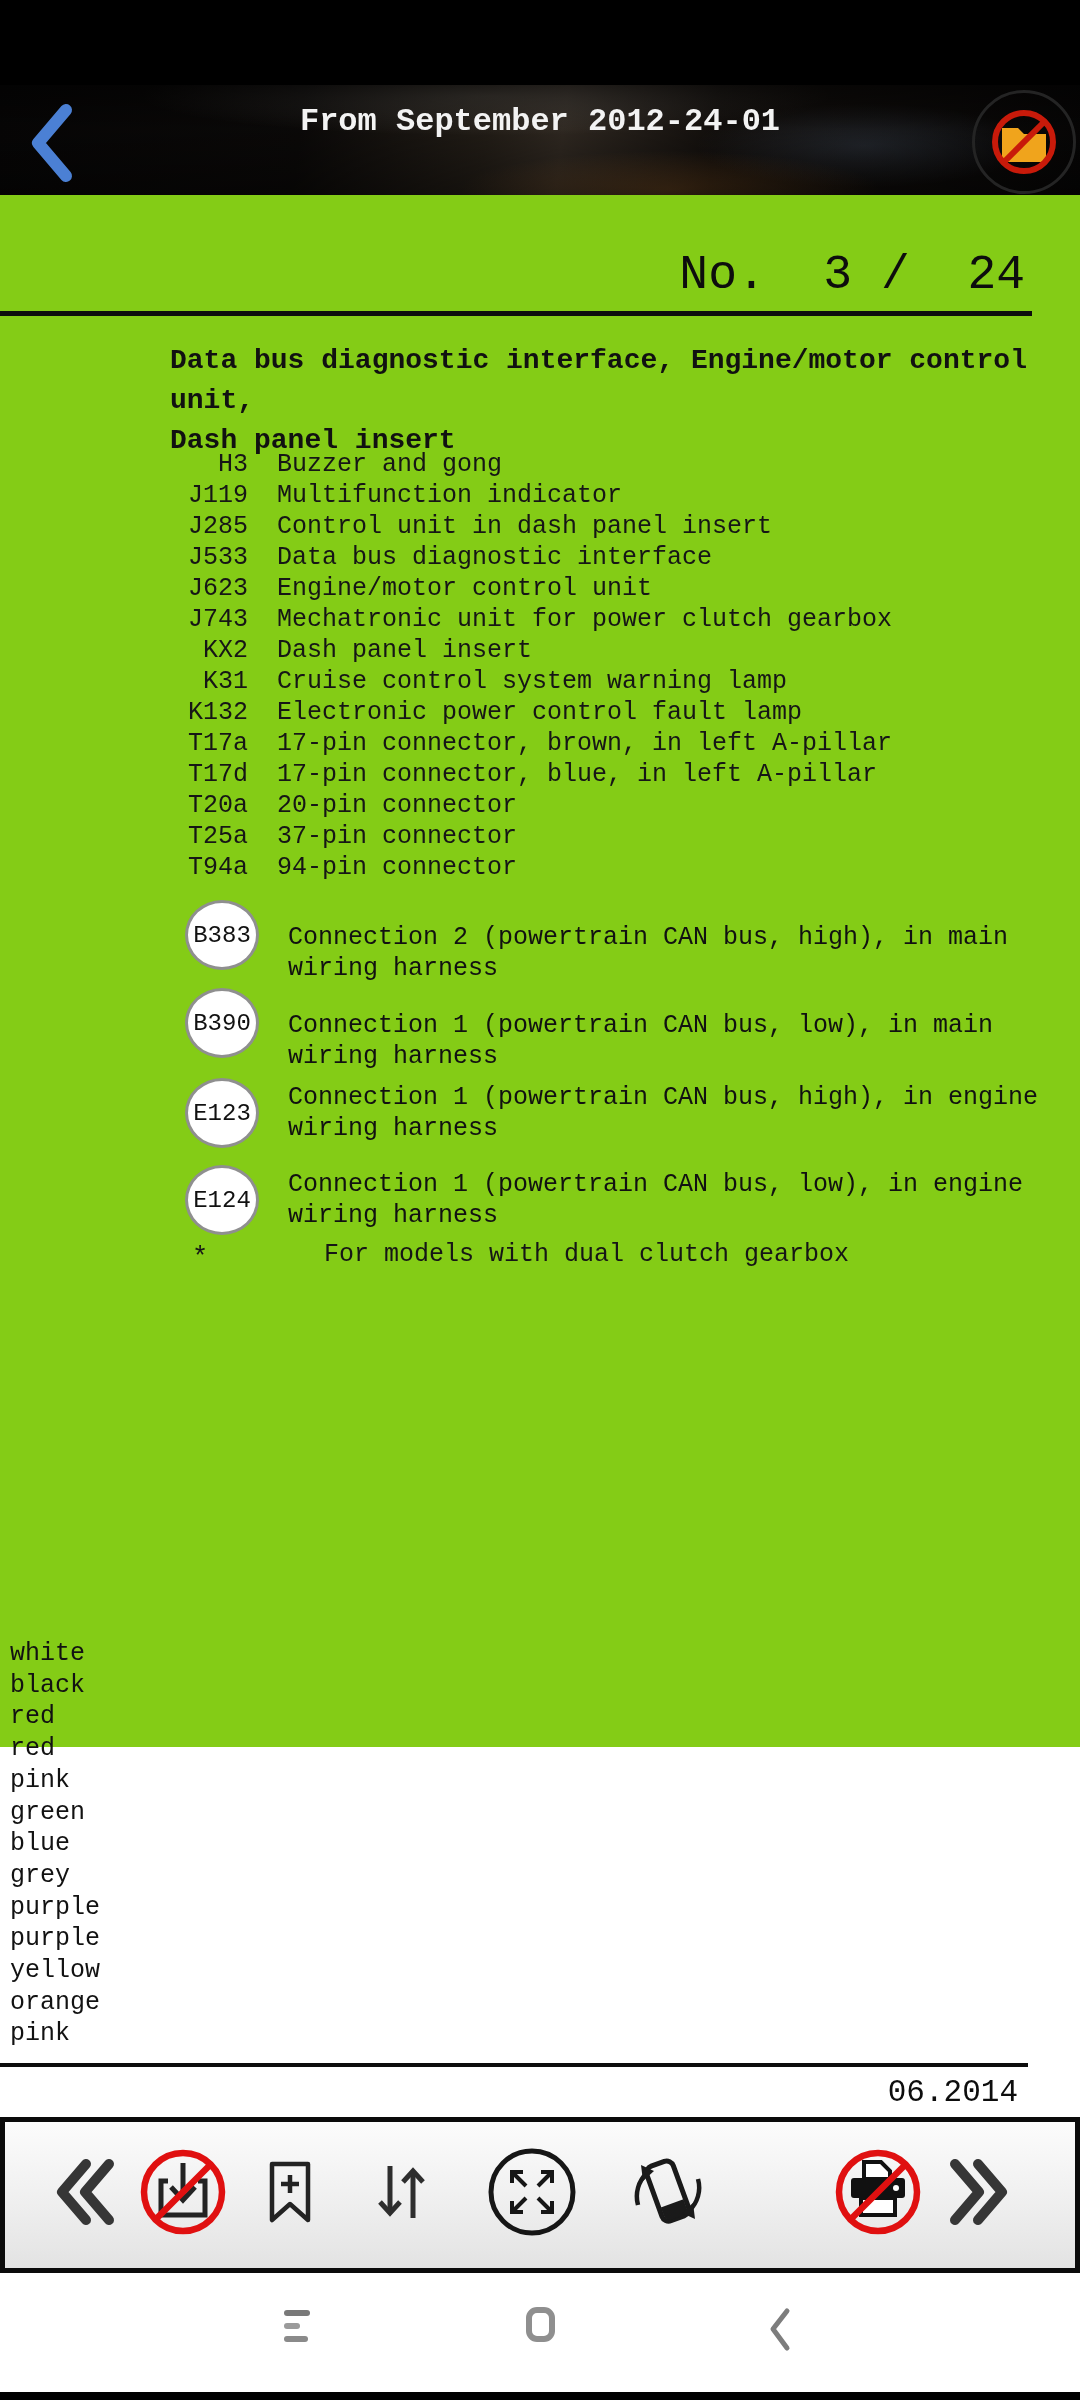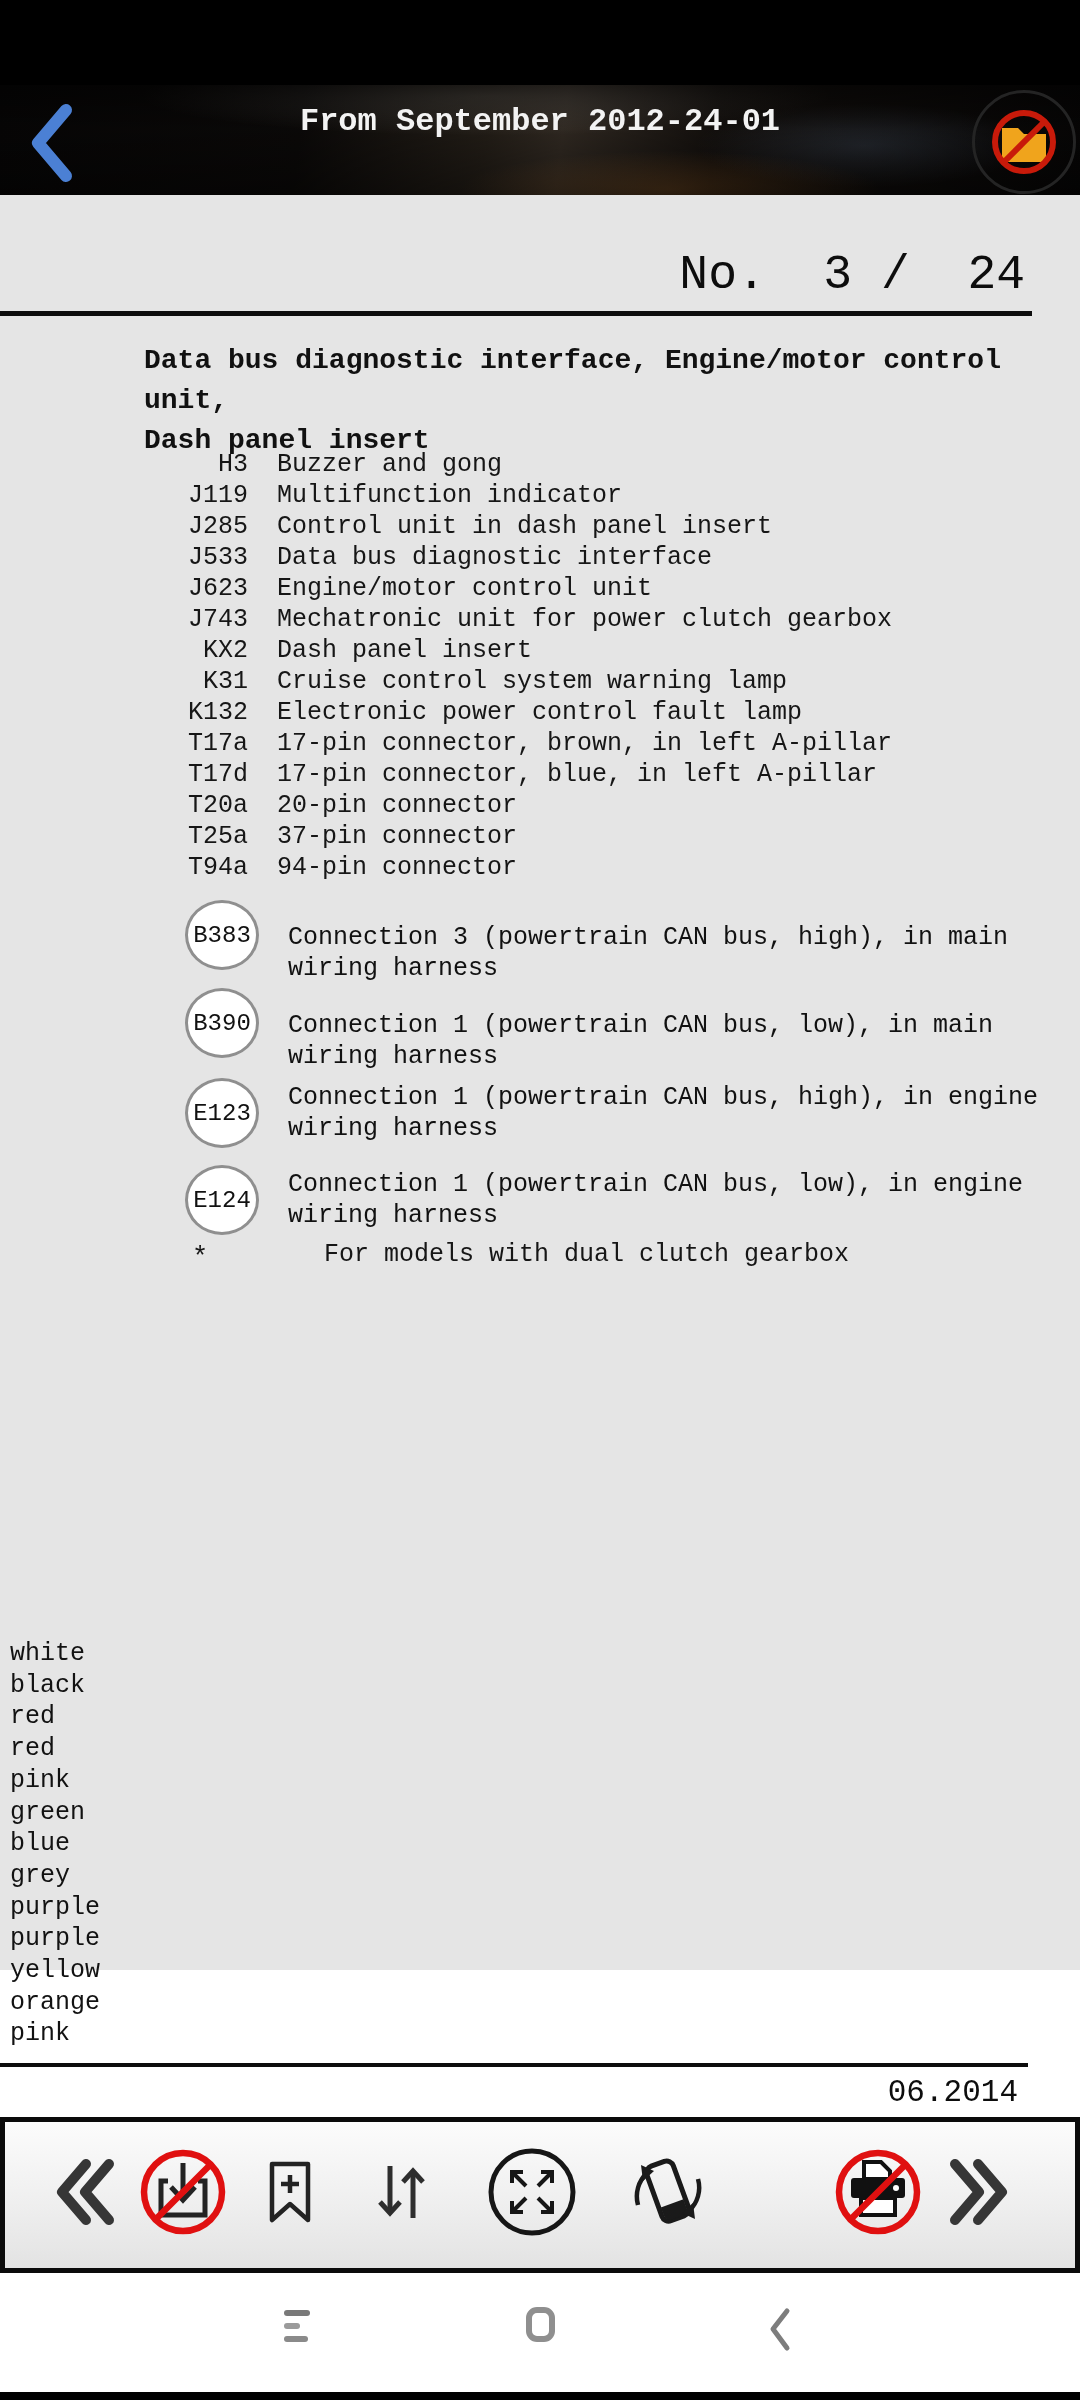--- a/index.html
+++ b/index.html
@@ -24,24 +24,24 @@
       background:linear-gradient(180deg, rgba(0,0,0,0.55), rgba(0,0,0,0.15) 40%, rgba(0,0,0,0.45)); }
   .back-btn { position:absolute; left:22px; top:100px; width:62px; height:86px; z-index:3; background:none; border:none; cursor:pointer; }
   .appbar-title {
     position:absolute; left:0; top:104px; width:1080px; z-index:2;
     text-align:center; color:#f3f3f3; font-size:32px; font-weight:bold; line-height:36px;
   }
   .folder-btn { position:absolute; left:968px; top:88px; width:112px; height:107px; z-index:3; background:none; border:none; cursor:pointer; }
   .folder-ring { position:absolute; left:4px; top:2px; width:104px; height:104px; border:3px solid #242424; border-radius:50%; }
 
   
-  .doc { position:absolute; left:0; top:195px; width:1080px; height:1775px; background:#e5e5e5; }
+  .doc { position:absolute; left:0; top:195px; width:1080px; height:1552px; background:#84cc16; }
   .page-number { position:absolute; right:55px; top:52px; font-size:48px; line-height:56px; white-space:pre; color:#0d0d0d; }
   .rule-top { position:absolute; left:0; top:116px; width:1032px; height:5px; background:#0d0d0d; }
-  .doc-title { position:absolute; left:144px; top:146px; width:880px; font-size:28px; font-weight:bold; line-height:40px; color:#111; }
+  .doc-title { position:absolute; left:170px; top:146px; width:880px; font-size:28px; font-weight:bold; line-height:40px; color:#111; }
 
   .comp-list { position:absolute; left:170px; top:254px; width:880px; font-size:25px; line-height:31px; }
   .crow { display:flex; }
   .crow .code { width:78px; text-align:right; flex:0 0 78px; }
   .crow .desc { margin-left:29px; }
 
   .circ-row { position:absolute; left:185px; width:880px; }
   .ellipse {
     position:absolute; left:0; top:0; width:74px; height:70px;
     border:3px solid #8f8f8f; border-radius:50%;
@@ -169,21 +169,21 @@
           <span class="desc">37-pin connector</span>
         </div>
       <div class="crow">
           <span class="code">T94a</span>
           <span class="desc">94-pin connector</span>
         </div>
     </div>
 
     <div class="circ-row" style="top:705px;">
       <span class="ellipse">B383</span>
-      <span class="circ-text" style="top:22px;">Connection 3 (powertrain CAN bus, high), in main wiring harness</span>
+      <span class="circ-text" style="top:22px;">Connection 2 (powertrain CAN bus, high), in main wiring harness</span>
     </div>
     <div class="circ-row" style="top:793px;">
       <span class="ellipse">B390</span>
       <span class="circ-text" style="top:22px;">Connection 1 (powertrain CAN bus, low), in main wiring harness</span>
     </div>
     <div class="circ-row" style="top:883px;">
       <span class="ellipse">E123</span>
       <span class="circ-text" style="top:4px;">Connection 1 (powertrain CAN bus, high), in engine wiring harness</span>
     </div>
     <div class="circ-row" style="top:970px;">

